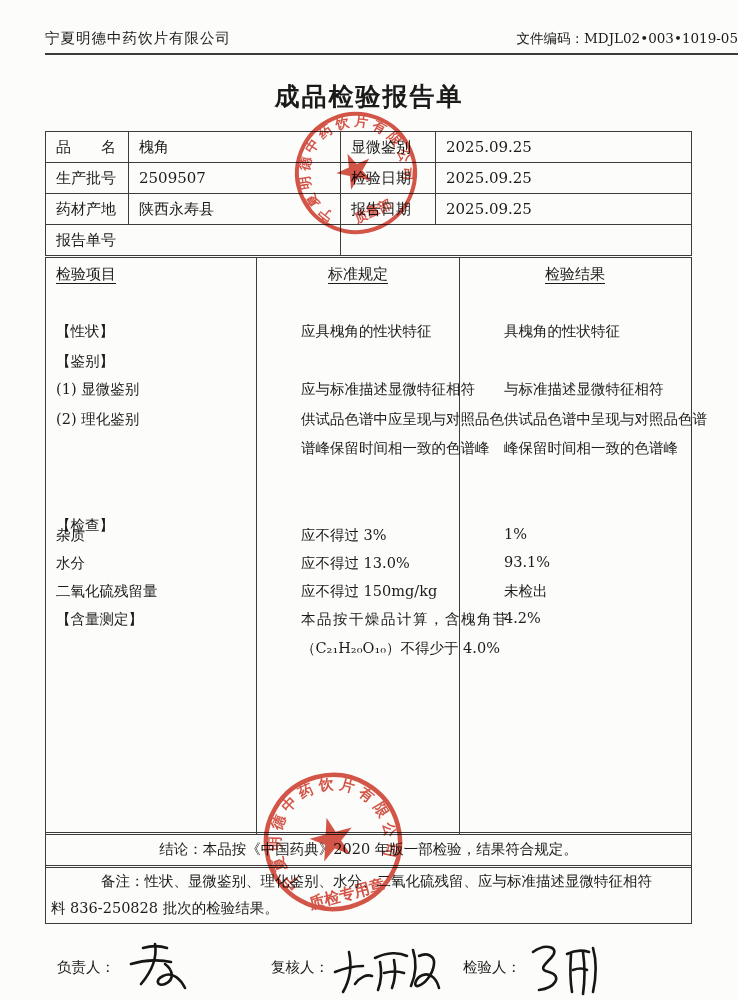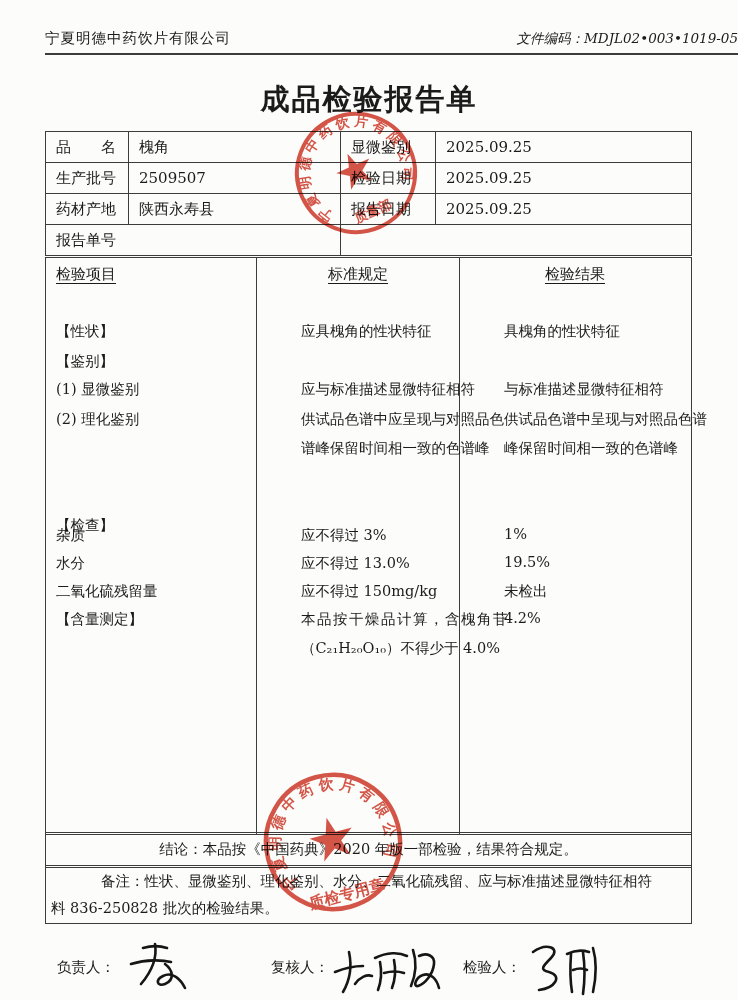--- a/index.html
+++ b/index.html
@@ -4,25 +4,25 @@
 <style>
   html,body{margin:0;padding:0;}
   body{
     width:738px;height:1000px;position:relative;overflow:hidden;
     background:#fcfcfa;color:#1b1b1b;
     font-family:"DejaVu Serif","Liberation Serif",serif;
   }
   .abs{position:absolute;}
   
   .hdr-company{left:45px;top:29px;font-size:14.5px;letter-spacing:1px;}
-  .hdr-code{right:0;top:30px;font-size:13.5px;font-style:italic;}
+  .hdr-code{right:0;top:30px;font-size:13.5px;}
   .hdr-rule{left:45px;right:0;top:53px;height:2px;background:#3c3c3c;}
   
   .doc-title{left:0;top:80px;width:100%;text-align:center;
-    font-size:29px;font-weight:bold;letter-spacing:2px;}
+    font-size:25px;font-weight:bold;letter-spacing:2px;}
   
   .info-table{left:45px;top:131px;width:645px;border:1.5px solid #3c3c3c;
     display:grid;grid-template-columns:83px 212px 95px 1fr;background:transparent;}
   .cell{height:30px;line-height:30px;padding-left:10px;font-size:15px;
     border-right:1.2px solid #3c3c3c;border-bottom:1.2px solid #3c3c3c;
     overflow:hidden;white-space:nowrap;}
   .cell.nr{border-right:none;}
   .cell.nb{border-bottom:none;}
   .cell.span2a{grid-column:1/3;}
   .cell.span2b{grid-column:3/5;}
@@ -100,21 +100,21 @@
   <div class="ln cr" style="top:181px;">峰保留时间相一致的色谱峰</div>
 
   <div class="ln ci" style="top:258px;">【检查】</div>
 
   <div class="ln ci" style="top:268px;">杂质</div>
   <div class="ln cs" style="top:268px;">应不得过 3%</div>
   <div class="ln cr" style="top:268px;">1%</div>
 
   <div class="ln ci" style="top:296px;">水分</div>
   <div class="ln cs" style="top:296px;">应不得过 13.0%</div>
-  <div class="ln cr" style="top:296px;">19.5%</div>
+  <div class="ln cr" style="top:296px;">93.1%</div>
 
   <div class="ln ci" style="top:324px;">二氧化硫残留量</div>
   <div class="ln cs" style="top:324px;">应不得过 150mg/kg</div>
   <div class="ln cr" style="top:324px;">未检出</div>
 
   <div class="ln ci" style="top:352px;">【含量测定】</div>
   <div class="ln cs" style="top:352px;letter-spacing:1.5px;">本品按干燥品计算，含槐角苷</div>
   <div class="ln cs" style="top:381px;">（C₂₁H₂₀O₁₀）不得少于 4.0%</div>
   <div class="ln cr" style="top:352px;">4.2%</div>
 </div>

